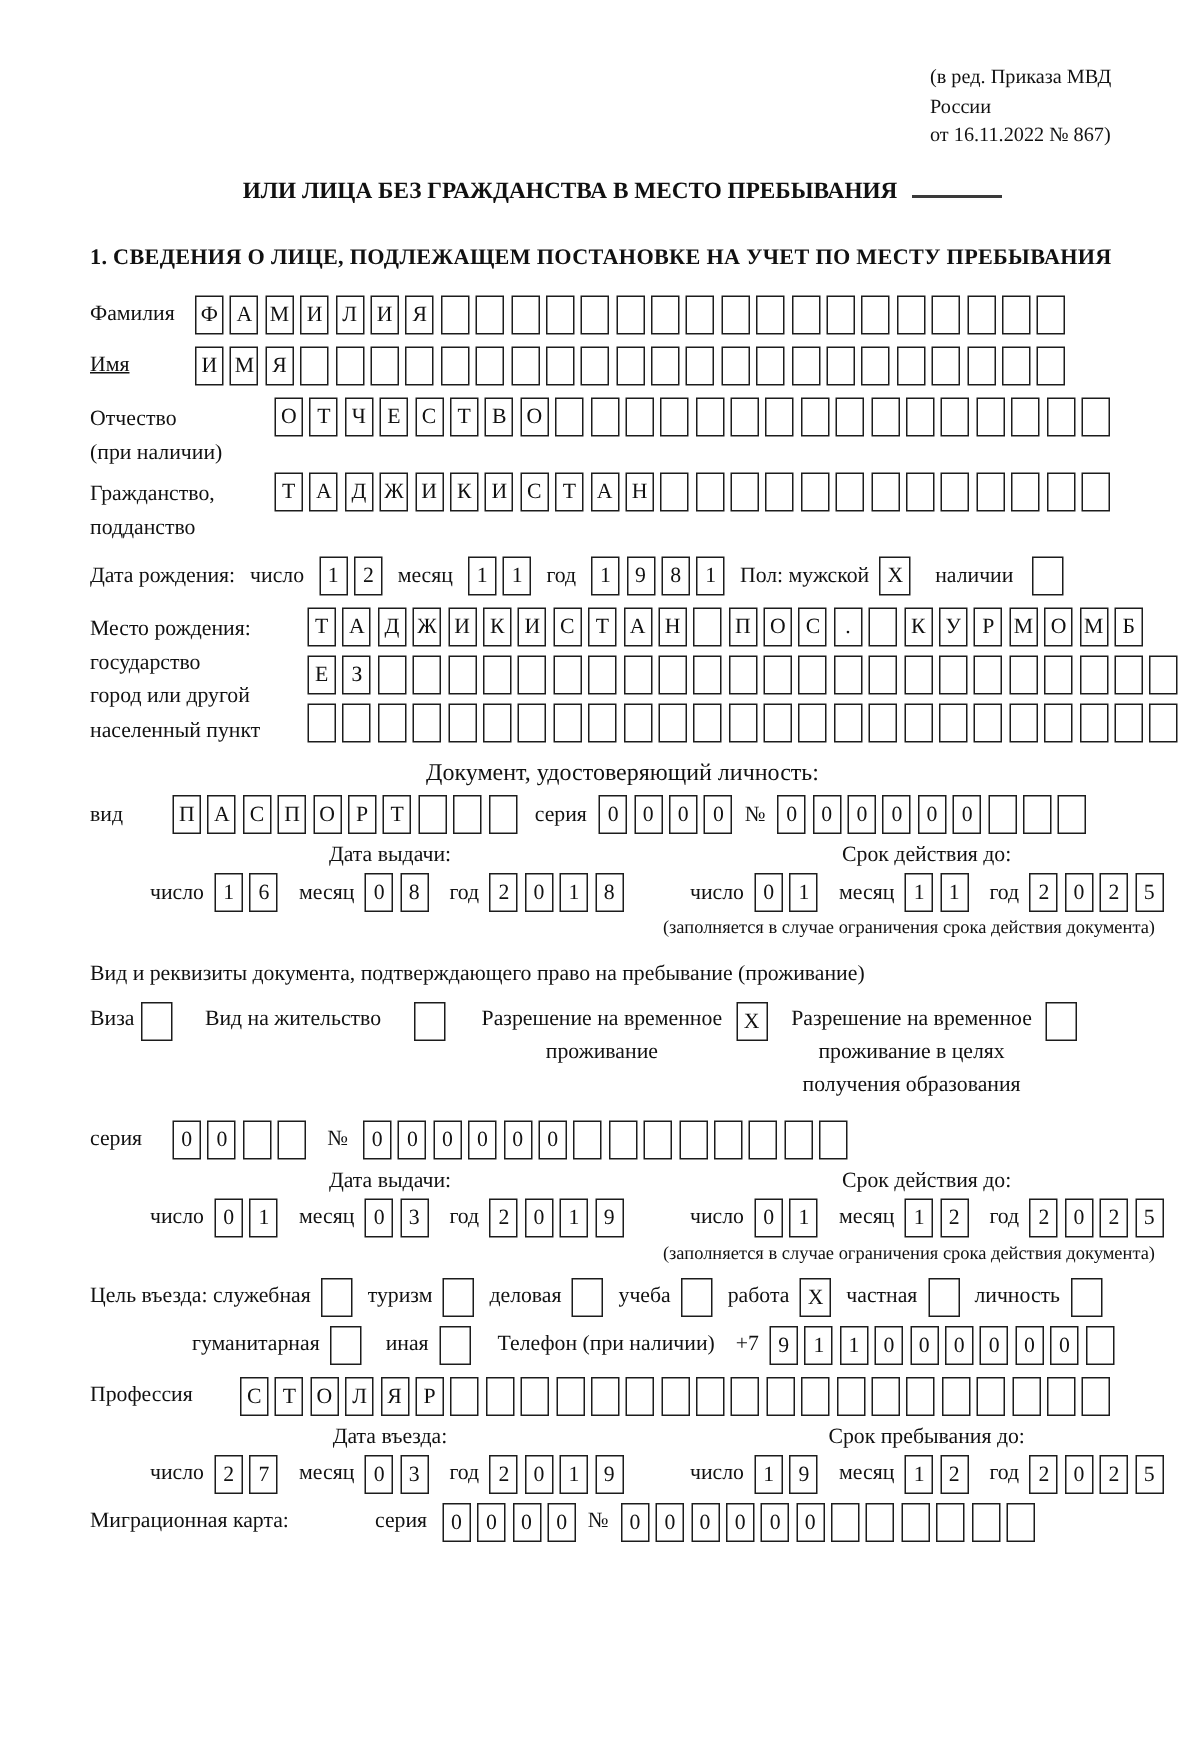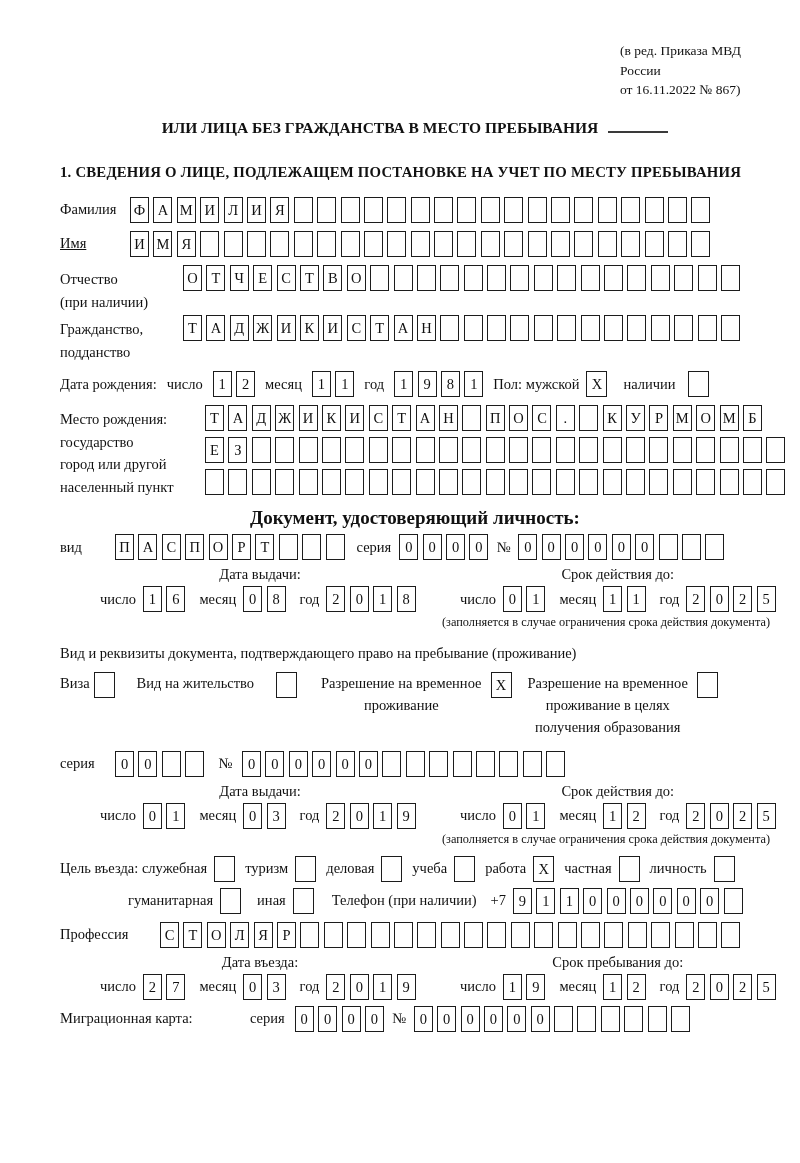--- a/index.html
+++ b/index.html
@@ -26,21 +26,21 @@
   
   .datepair{display:flex;margin-top:6px;margin-left:40px;}
   .dp-left{flex:0 0 360px;}
   .dp-right{flex:1 1 auto;}
   .dp-heading{text-align:center;font-size:14.5px;}
   .dp-left .dp-heading{padding-right:40px;}
   .dg{display:flex;align-items:center;margin-top:3px;}
   .dg .dg-lbl{margin-right:7px;}
   .dg .dg-gap{width:14px;}
   .note{font-size:12.3px;text-align:right;margin-top:3px;}
-  .doc-heading{text-align:center;font-weight:bold;font-size:19px;margin-top:9px;}
+  .doc-heading{text-align:center;font-weight:normal;font-size:16px;margin-top:9px;}
   .inline-gap{width:10px;flex:0 0 auto;}
   .centered-doc-text{line-height:1.8;margin-top:10px;font-size:14.5px;}
   
   .opts{display:flex;align-items:flex-start;margin-top:4px;}
   .opt{display:flex;align-items:flex-start;}
   .opt-lbl{text-align:center;line-height:1.5;padding-top:3px;}
   .opt .cb{margin-left:9px;margin-top:2px;}
   
   .purpose-row{display:flex;align-items:center;margin-top:9px;flex-wrap:nowrap;}
   .purpose-row .cb{margin:0 10px 0 7px;}

